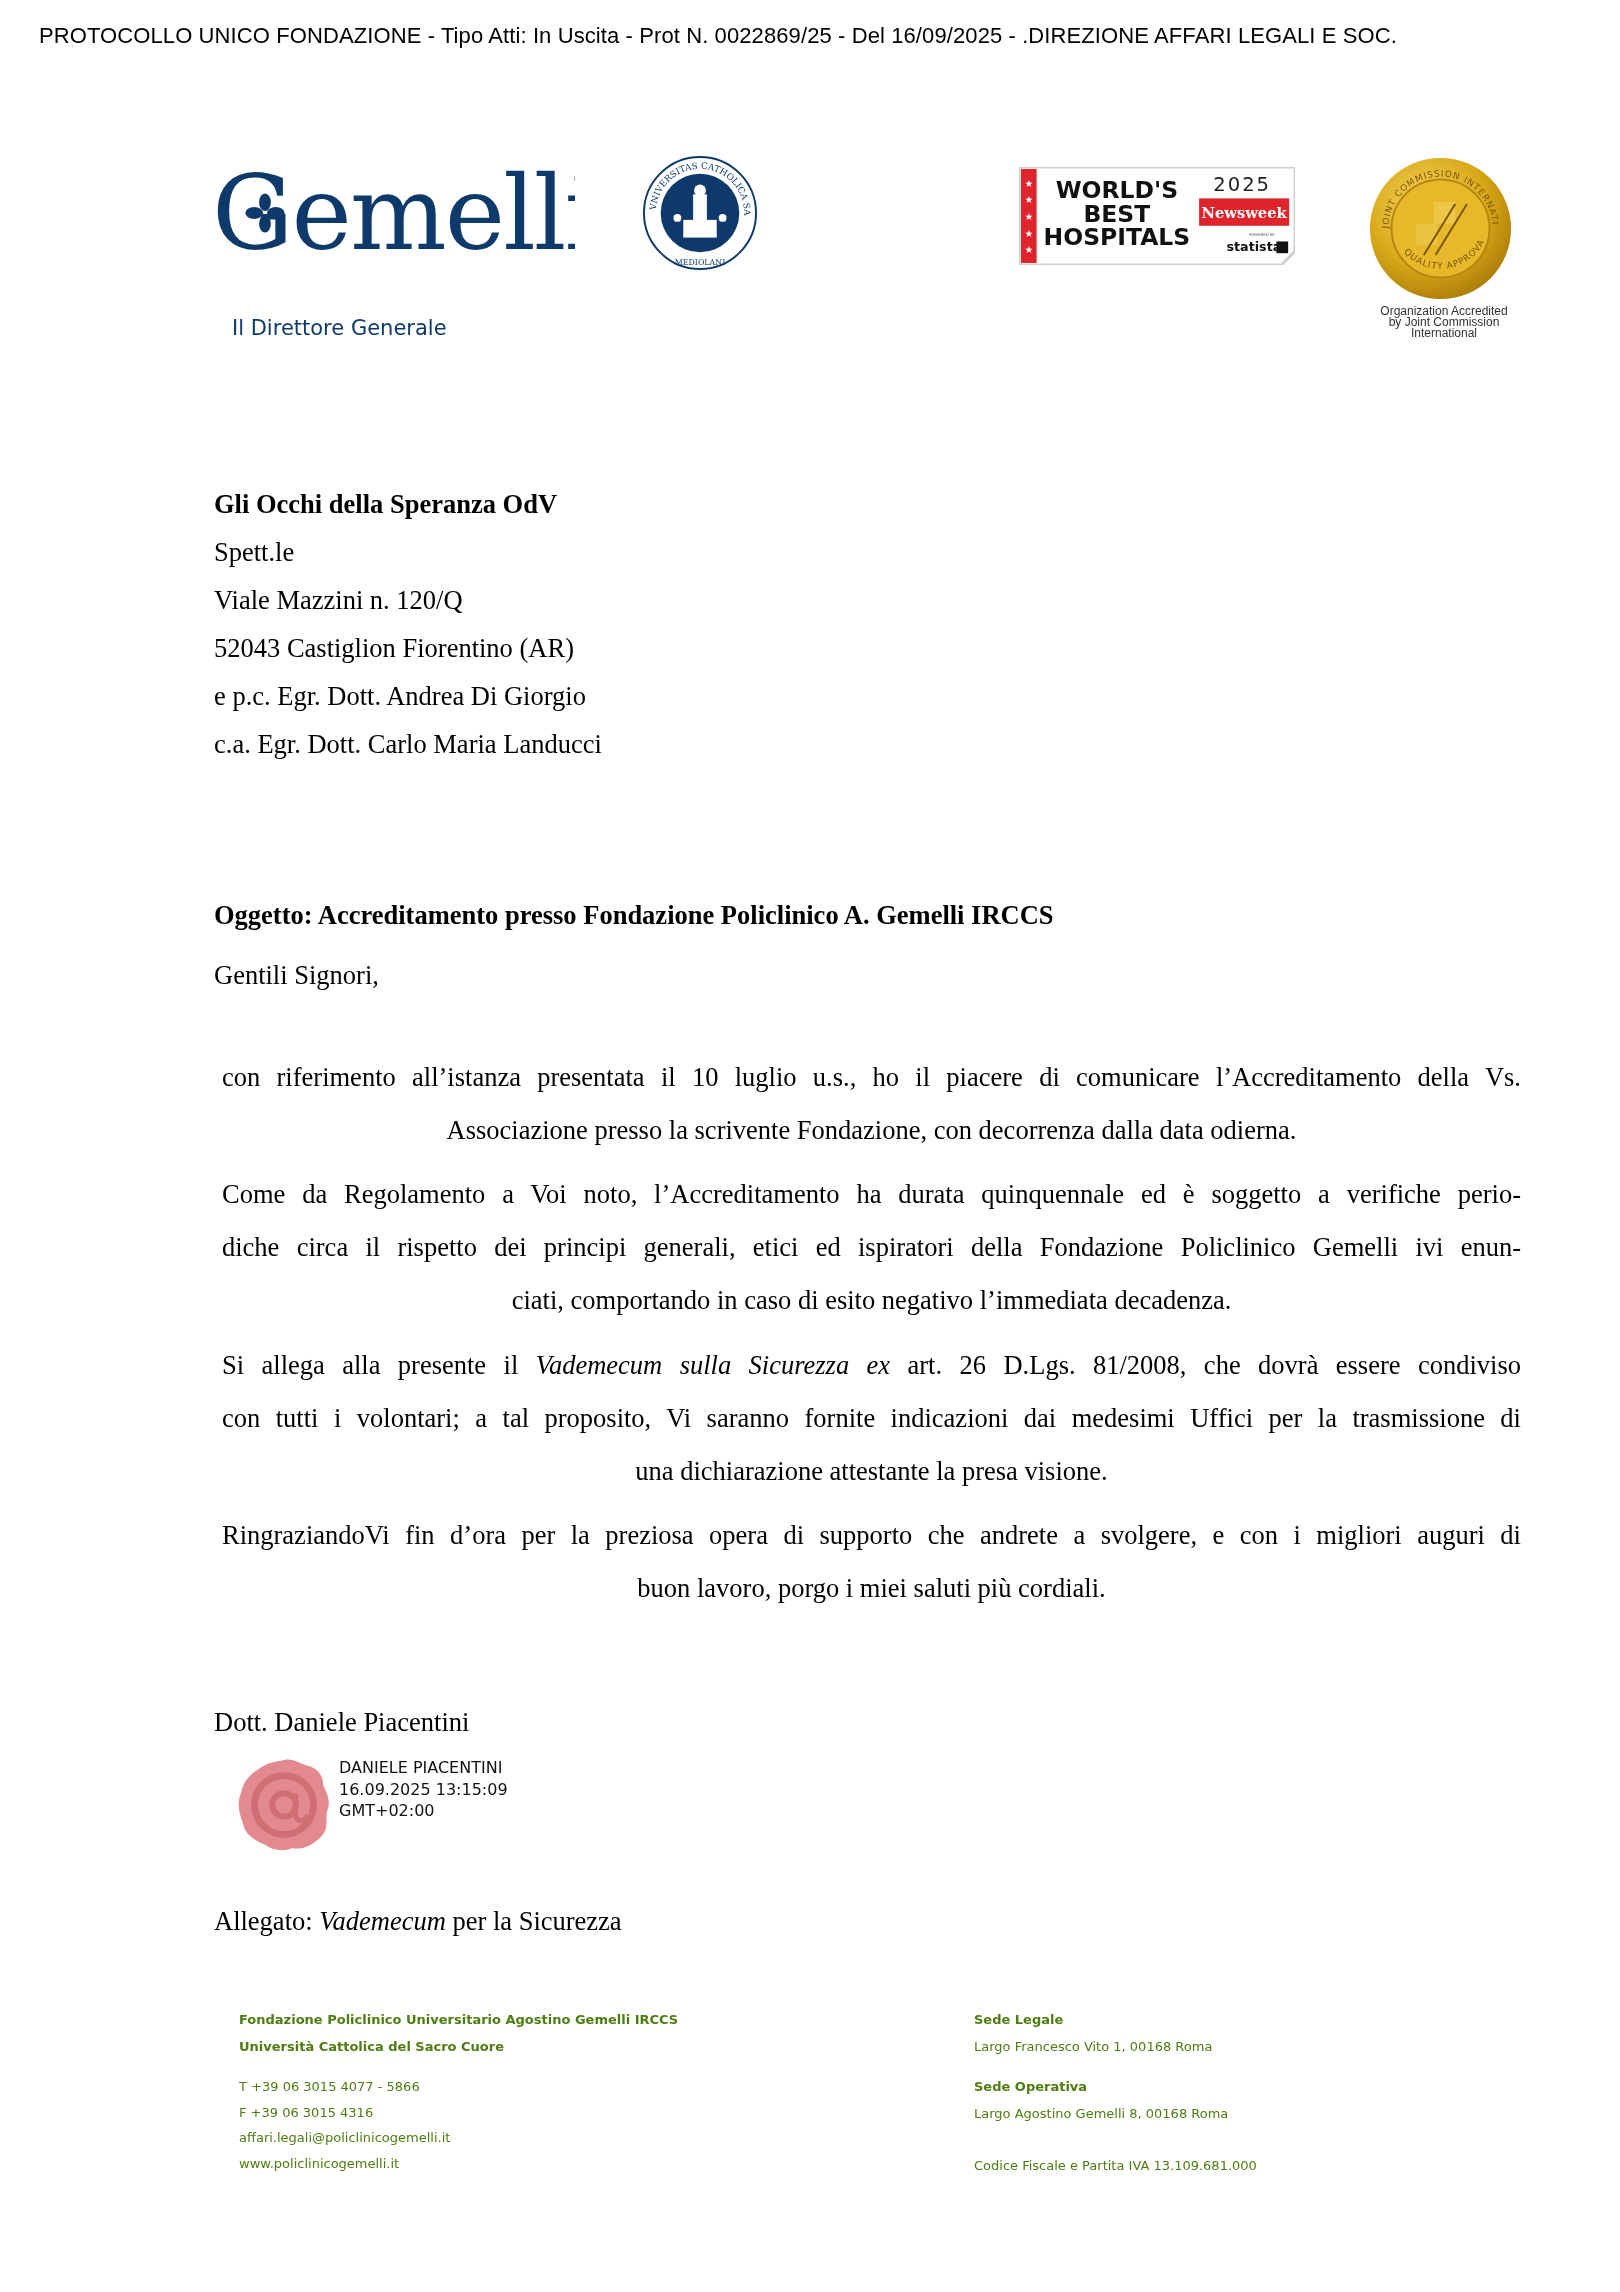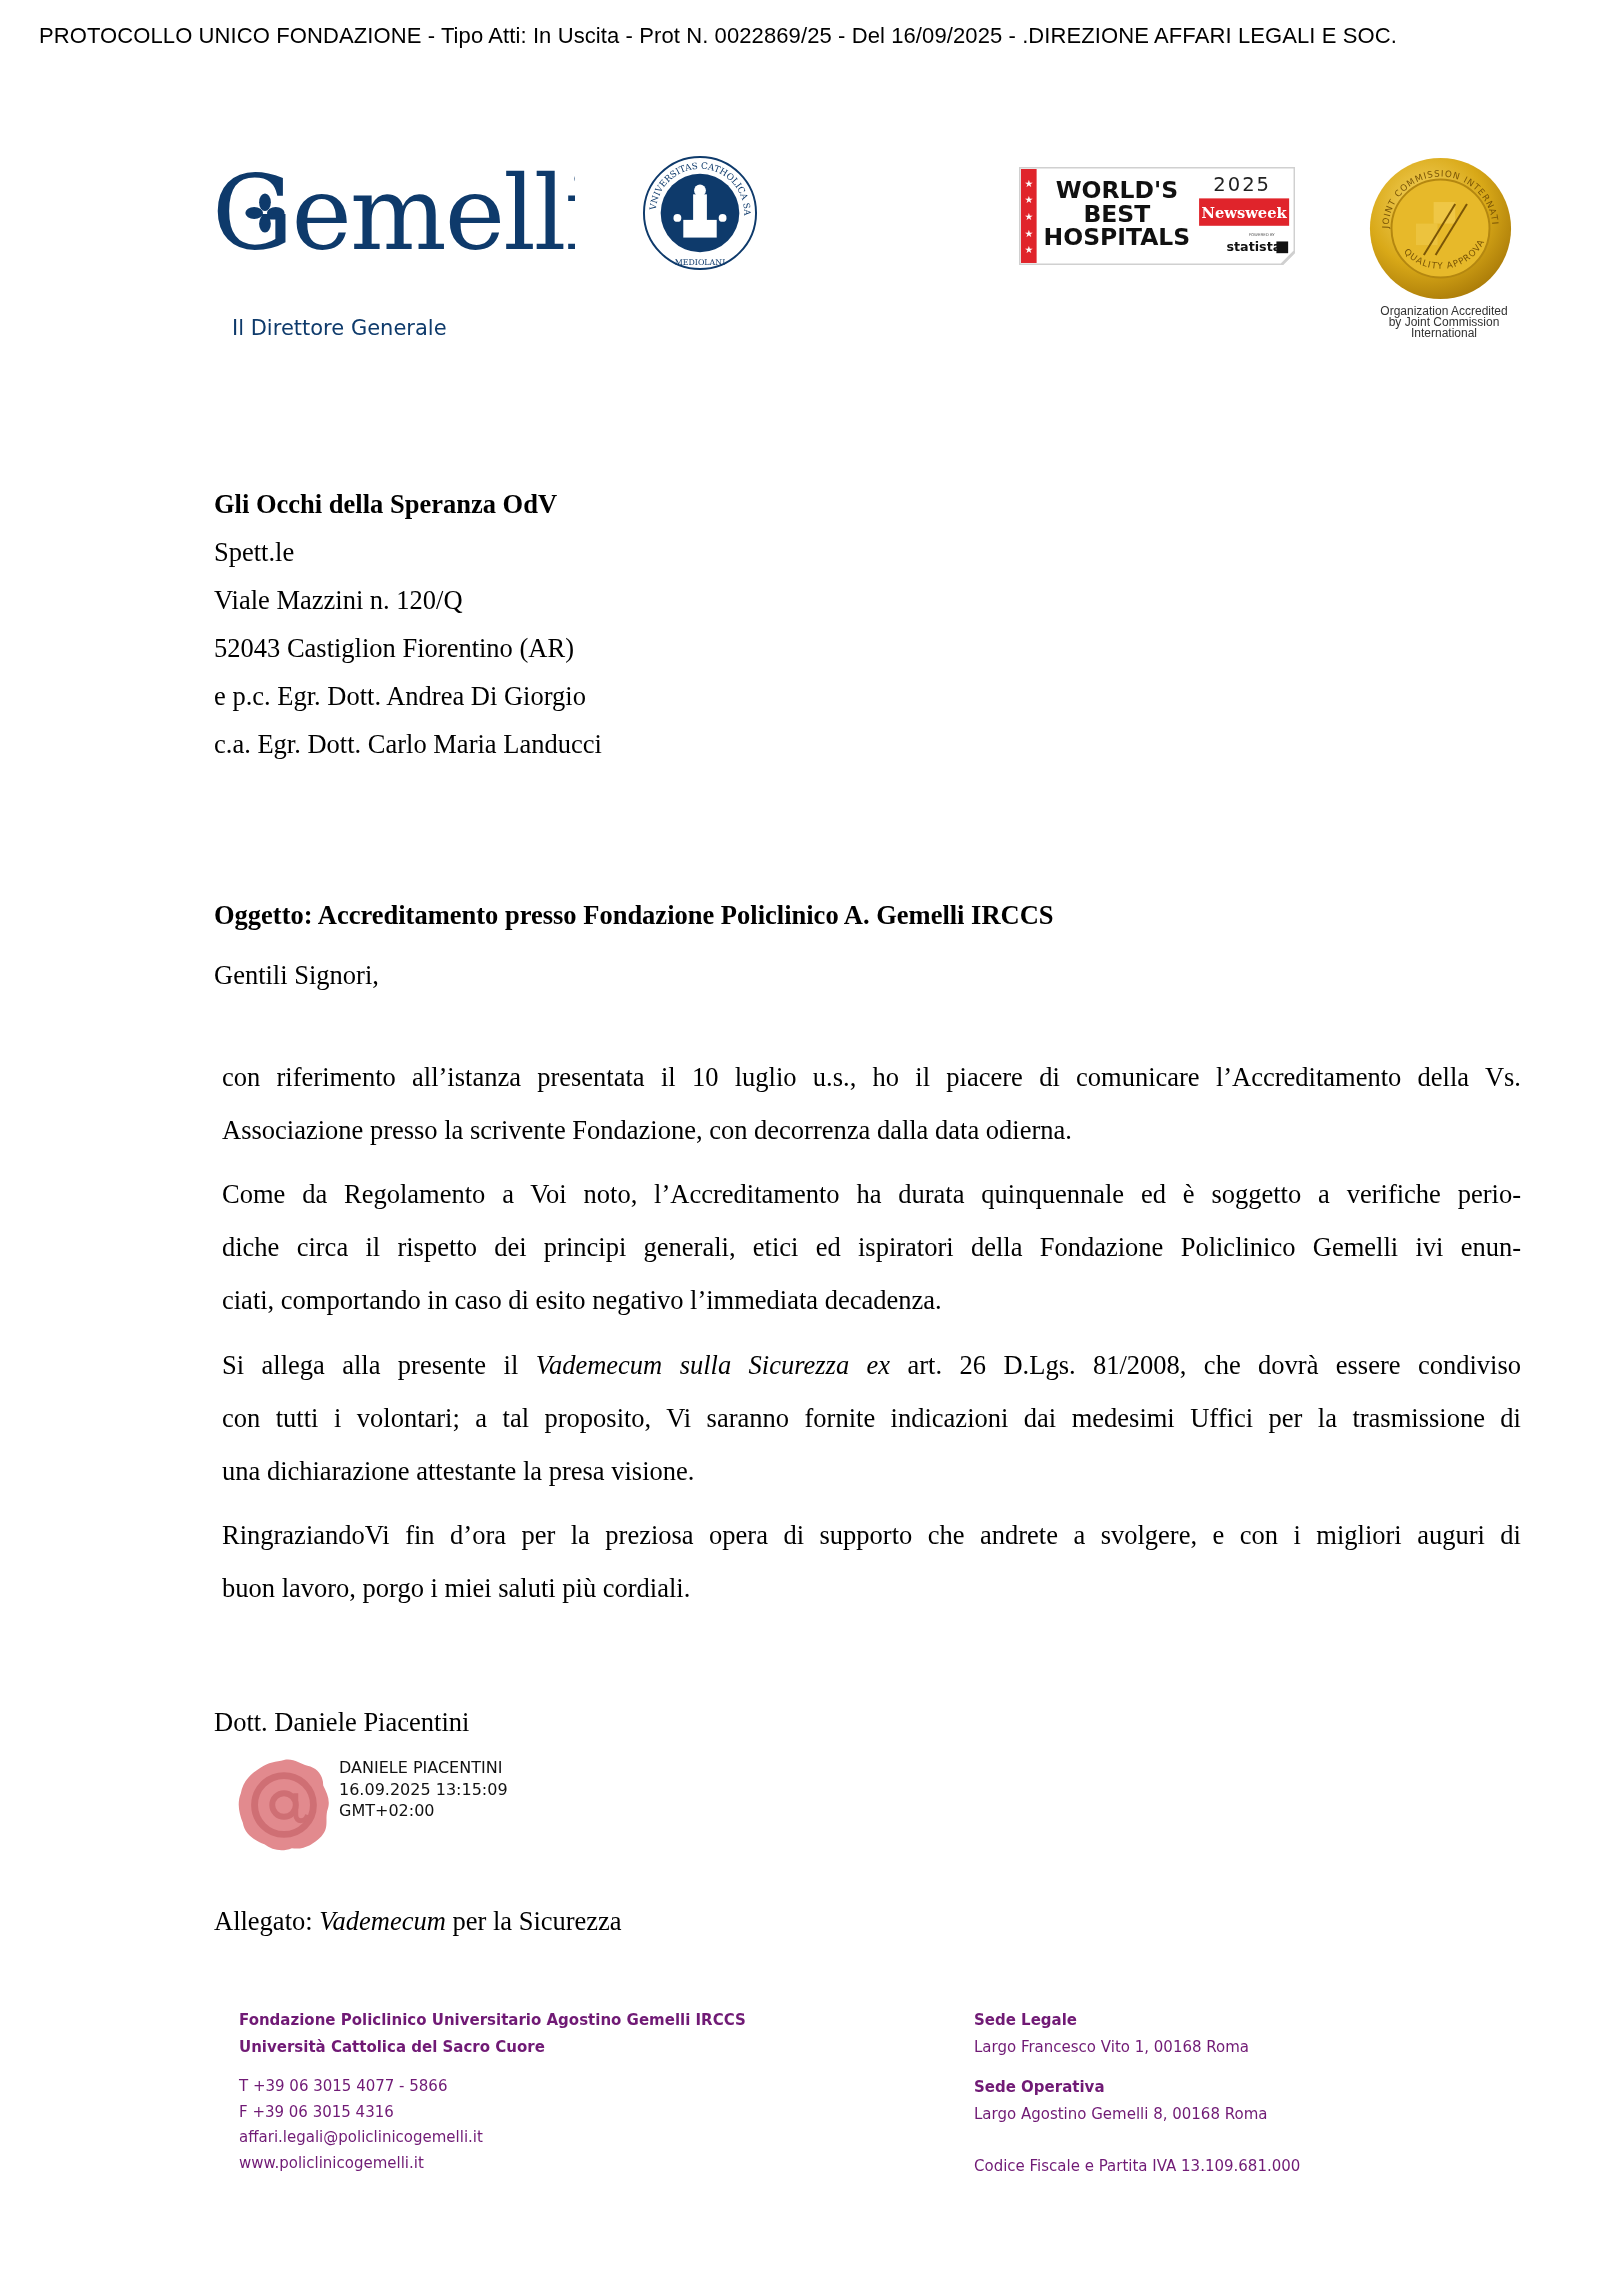--- a/index.html
+++ b/index.html
@@ -27,30 +27,30 @@
   .subject { left: 214px; top: 900px; font-weight: bold; white-space: nowrap; }
   .greeting { left: 214px; top: 960px; white-space: nowrap; }
 
   .body { left: 214px; width: 1299px; line-height: 53px; text-align: justify; margin-left: 8px; }
   .p1 { top: 1051px; }
   .p2 { top: 1168px; }
   .p3 { top: 1339px; }
   .p4 { top: 1509px; }
   .line { display: block; white-space: nowrap; }
   .jline { display: block; text-align: justify; text-align-last: justify; }
-  .lastline { display: block; text-align: left; white-space: nowrap; }
+  .lastline { display: block; text-align: center; white-space: nowrap; }
 
   .signer { left: 214px; top: 1707px; white-space: nowrap; }
   .seal { left: 233px; top: 1754px; width: 102px; height: 102px; }
   .sig-text { left: 339px; top: 1757px; font-family: "DejaVu Sans", sans-serif; font-size: 16px; line-height: 21.6px; color: #111; white-space: nowrap; }
   .allegato { left: 214px; top: 1906px; white-space: nowrap; }
   i { font-style: italic; }
 
   
-  .foot { font-family: "DejaVu Sans", sans-serif; font-size: 15px; color: #701a75; line-height: 26.5px; white-space: nowrap; }
+  .foot { font-family: "DejaVu Sans", sans-serif; font-size: 13px; color: #4d7c0f; line-height: 26.5px; white-space: nowrap; }
   .foot b { font-weight: bold; }
   .foot-left-head { left: 239px; top: 2007px; }
   .foot-left-contacts { left: 239px; top: 2074px; }
   .foot-right-1 { left: 974px; top: 2007px; }
   .foot-right-2 { left: 974px; top: 2074px; }
   .foot-right-3 { left: 974px; top: 2153px; }
 </style>
 </head>
 <body>
 

